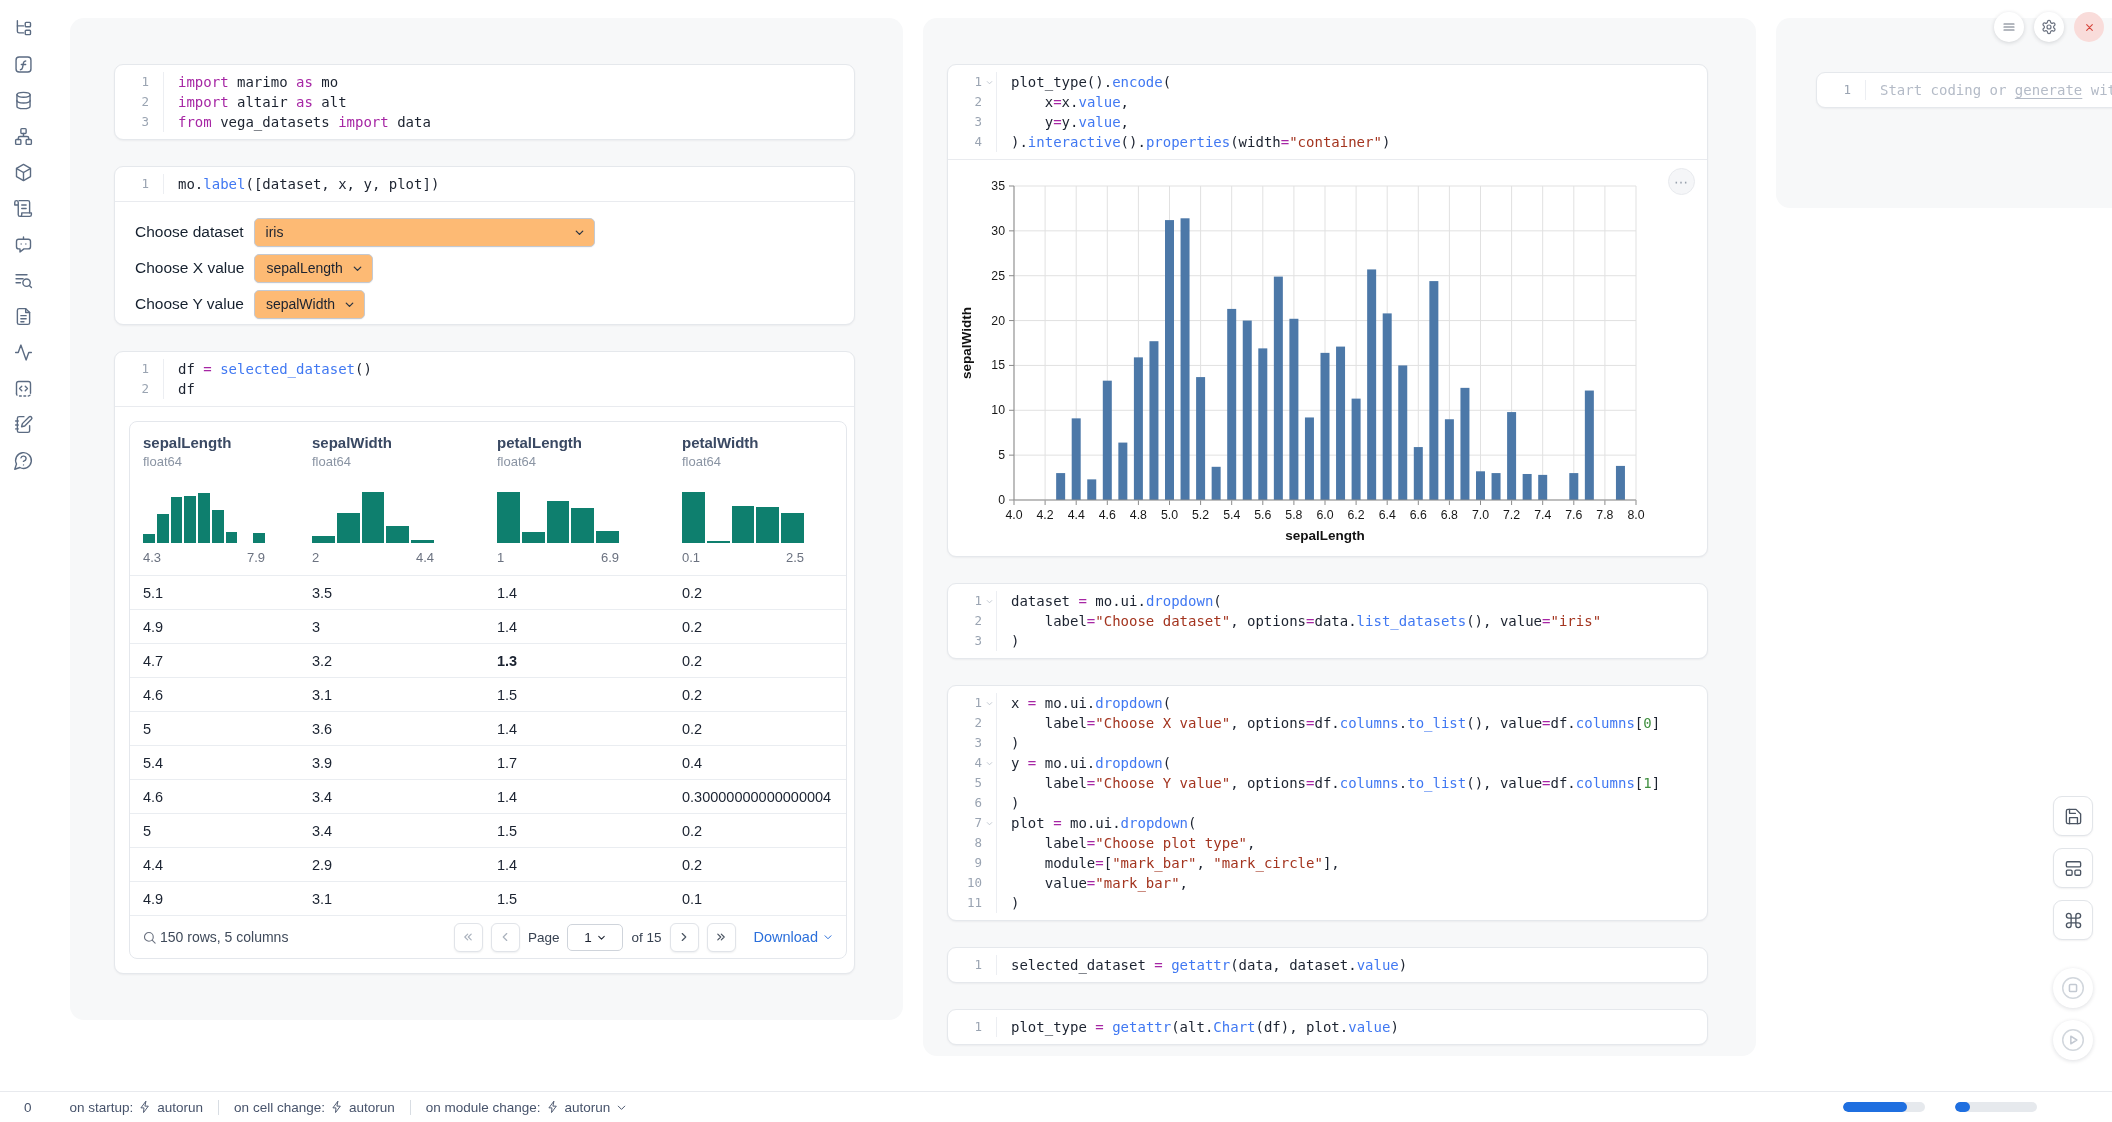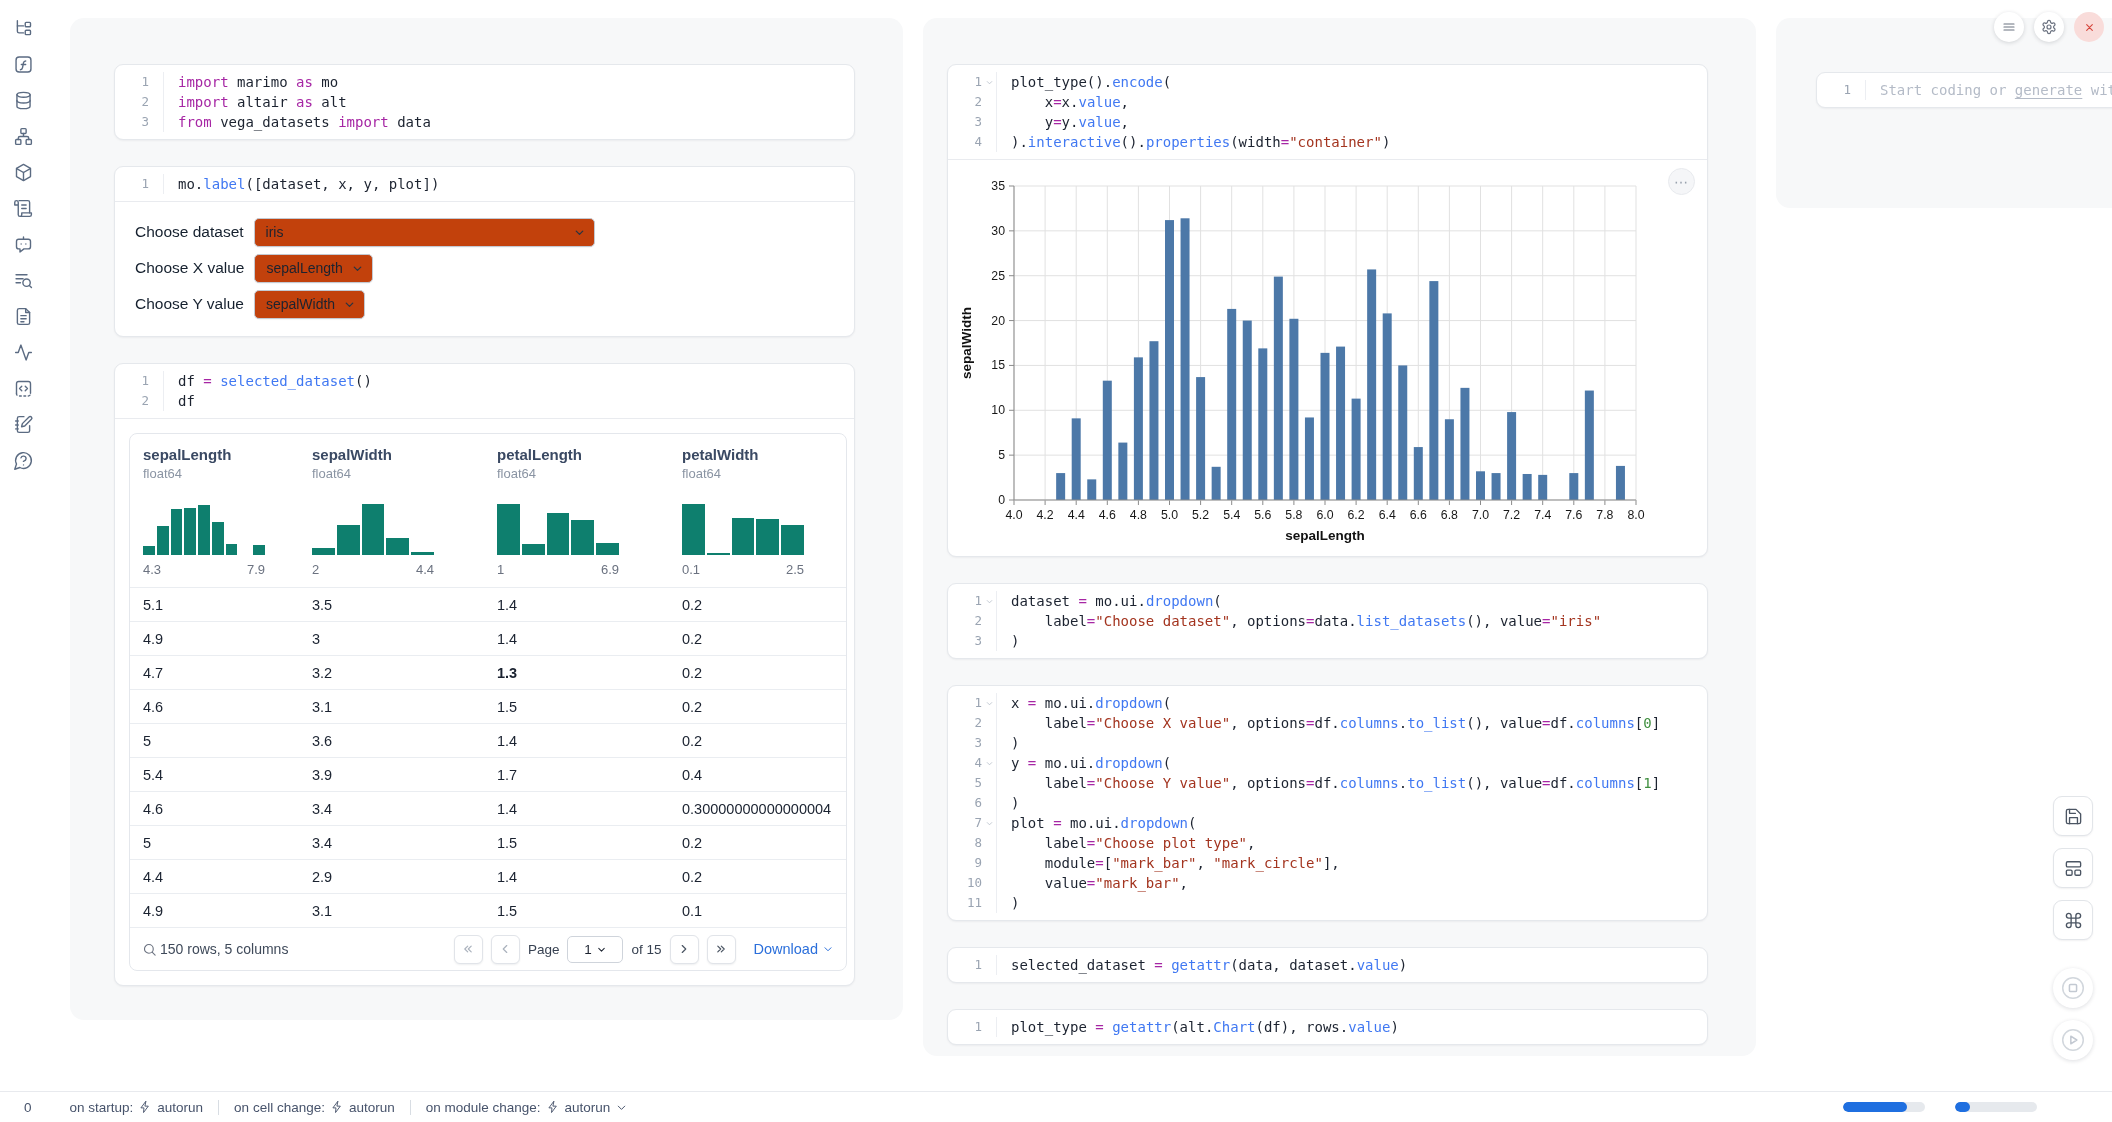--- a/index.html
+++ b/index.html
@@ -36,23 +36,23 @@
        font-family:"DejaVu Sans Mono","Liberation Mono",monospace}
   .gut .num{width:26px;text-align:right}
   .gut .fold{width:14px;display:flex;justify-content:center;color:#b7bfca}
   .lc{padding-left:14px;white-space:pre}
   .tok-k{color:#a626a4}.tok-f{color:#4078f2}.tok-s{color:#a3341f}.tok-n{color:#3f8f3f}.tok-o{color:#a626a4}
   .ph{color:#b4bbc7}
   .ph .gen{text-decoration:underline;text-underline-offset:3px;cursor:pointer}
   .card-divider{height:1px;background:#e9ebef}
 
   
-  .controls-output{padding:12px 20px 14px}
+  .controls-output{padding:12px 20px 2px}
   .ctl-row{display:flex;align-items:center;gap:10px;height:36px;font-size:15.5px;color:#15202e}
-  .select{display:flex;align-items:center;border:1px solid #c3c9d2;border-radius:5px;background:#c2410c;
+  .select{display:flex;align-items:center;border:1px solid #c3c9d2;border-radius:5px;background:#fdba74;
           height:27px;padding:0 8px 0 11px;font-size:14px;color:#1c2330;gap:8px;cursor:pointer;
           box-shadow:0 1px 1px rgba(16,24,40,.04)}
   .select.wide{width:320px;justify-content:space-between}
   .select .chev{color:#2a3442}
 
   
   .table-output{padding:14px}
   .dftable{width:716px;border:1px solid #e4e7ec;border-radius:8px;overflow:hidden;background:#fff}
   .dfhead{display:flex;padding-top:12px;overflow:hidden}
   .dfcol{flex-shrink:0;padding-left:13px;overflow:hidden;white-space:nowrap}
@@ -791,21 +791,21 @@
             </div>
           </div>
         </div>
         <div class="card">
           <div class="code">
             <div class="cl">
               <span class="gut">
                 <span class="num">1</span>
                 <span class="fold"></span>
               </span>
-              <span class="lc"><span>plot_type </span><span class="tok-o">=</span><span> </span><span class="tok-f">getattr</span><span>(alt.</span><span class="tok-f">Chart</span><span>(df), rows.</span><span class="tok-f">value</span><span>)</span></span>
+              <span class="lc"><span>plot_type </span><span class="tok-o">=</span><span> </span><span class="tok-f">getattr</span><span>(alt.</span><span class="tok-f">Chart</span><span>(df), plot.</span><span class="tok-f">value</span><span>)</span></span>
             </div>
           </div>
         </div>
       </div>
   </section>
 
   <section class="panel col3" style="width:360px;height:190px">
     <header class="panel-header">
       <span class="navbtn"></span>
       <span class="navbtn"></span>

